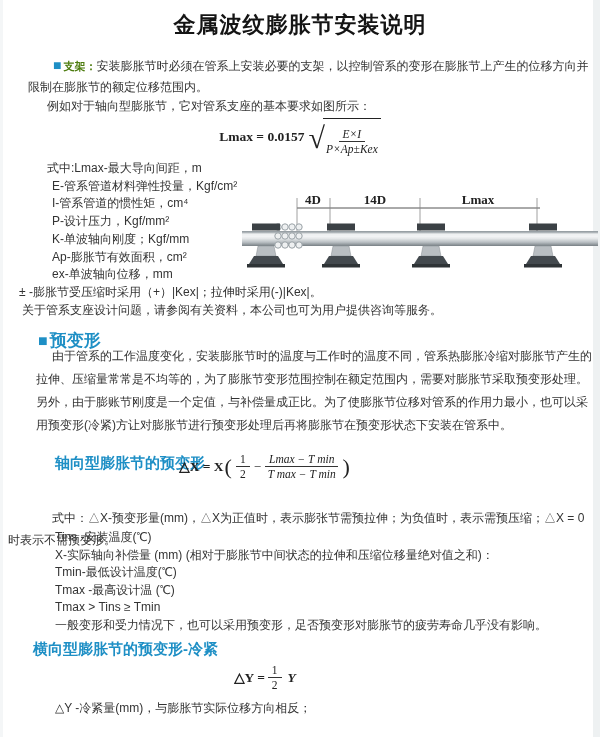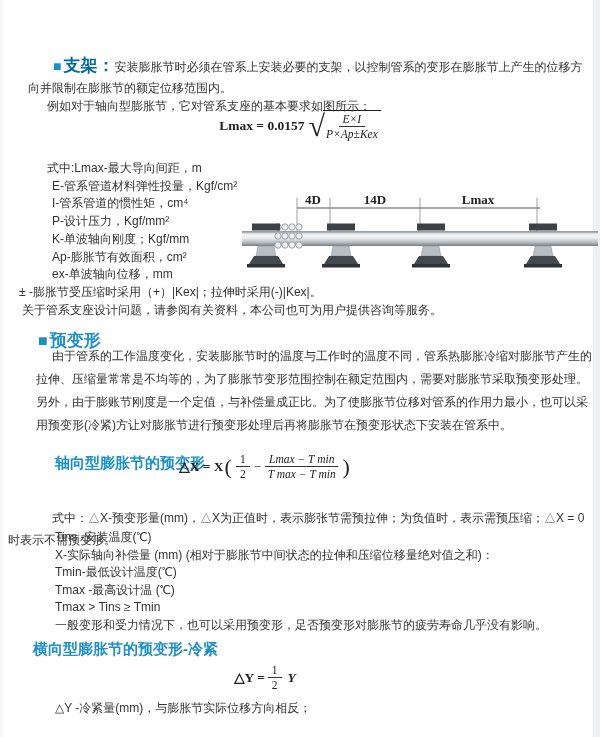--- a/index.html
+++ b/index.html
@@ -12,39 +12,39 @@
 
   .doc-title{
     position:absolute;top:10px;left:0;width:600px;text-align:center;
     font-size:22px;font-weight:bold;color:#141414;letter-spacing:1px;
   }
 
   .para{position:absolute;font-size:12px;line-height:21px;color:#333;}
   .para1{top:55px;left:28px;width:564px;text-indent:25px;}
   .para2{top:96px;left:28px;width:560px;text-indent:19px;}
 
-  .sec-label-inline{color:#0369a1;font-weight:bold;font-size:17px;}
+  .sec-label-inline{color:#4d7c0f;font-weight:bold;font-size:11px;}
   .sq-icon{color:#1e8fc5;font-size:14px;margin-right:2px;}
 
   
   .formula-row{position:absolute;display:flex;justify-content:center;align-items:center;
     font-family:"Liberation Serif",serif;color:#222;}
   .f-lhs{font-weight:bold;font-size:13.5px;white-space:pre;}
   .radical{font-size:30px;font-weight:400;line-height:0.9;margin:0 -2px 0 4px;}
-  .rad-stack{display:inline-block;border-top:1.6px solid #222;padding-top:1px;}
+  .rad-stack{display:inline-block;border-top:1.6px solid #222;padding-top:8px;}
   .frac{display:inline-flex;flex-direction:column;align-items:center;
     font-family:"Liberation Serif",serif;font-style:italic;font-size:11.5px;line-height:1.25;
     margin:0 3px;vertical-align:middle;}
   .frac .fnum{border-bottom:1px solid #333;padding:0 4px;}
   .frac.upright{font-style:normal;}
   .paren{font-size:22px;font-weight:400;line-height:1;margin:0 1px;}
   .f-op{font-size:13px;margin:0 1px;}
   .f-rhs{font-weight:bold;font-style:italic;font-size:13.5px;margin-left:3px;}
 
-  .formula1{top:110px;left:0;width:600px;}
+  .formula1{top:118px;left:0;width:600px;}
   .formula2{top:452px;left:0;width:530px;}
   .formula3{top:663px;left:0;width:530px;}
 
   
   .def-list{position:absolute;top:160px;left:30px;width:560px;font-size:12px;line-height:17.7px;}
   .def-item{margin-left:22px;white-space:nowrap;}
   .def-item.first{margin-left:17px;}
   .def-item.out-a{margin-left:-11px;}
   .def-item.out-b{margin-left:-8px;}
 
@@ -64,20 +64,21 @@
   .axial-items{position:absolute;top:529px;left:55px;width:535px;font-size:12px;line-height:17.5px;}
   .lateral-note{position:absolute;top:700px;left:55px;width:520px;font-size:12px;}
 </style>
 </head>
 <body>
 
 <div id="root">
   <div class="edge-strip-left"></div>
   <div class="edge-strip-right"></div>
 
+  <div class="doc-title">金属波纹膨胀节安装说明</div>
 
   <div class="para para1">
     <span class="sq-icon">■</span><span class="sec-label-inline">支架：</span><span>安装膨胀节时必须在管系上安装必要的支架，以控制管系的变形在膨胀节上产生的位移方向并限制在膨胀节的额定位移范围内。</span>
   </div>
   <div class="para para2">例如对于轴向型膨胀节，它对管系支座的基本要求如图所示：</div>
 
   <div class="formula-row formula1">
     <span class="f-lhs">Lmax = 0.0157</span>
     <span class="radical">√</span>
     <span class="rad-stack">

